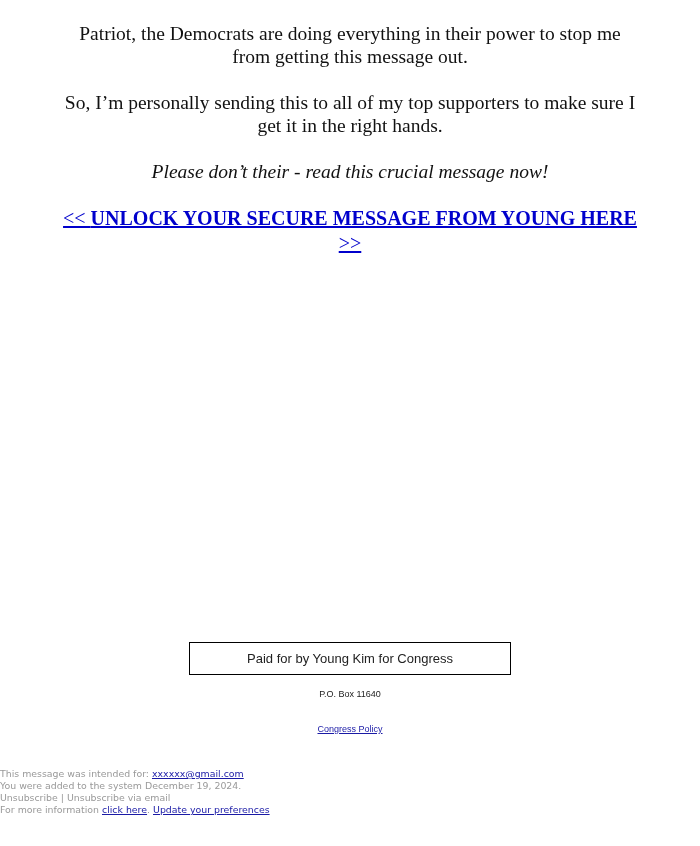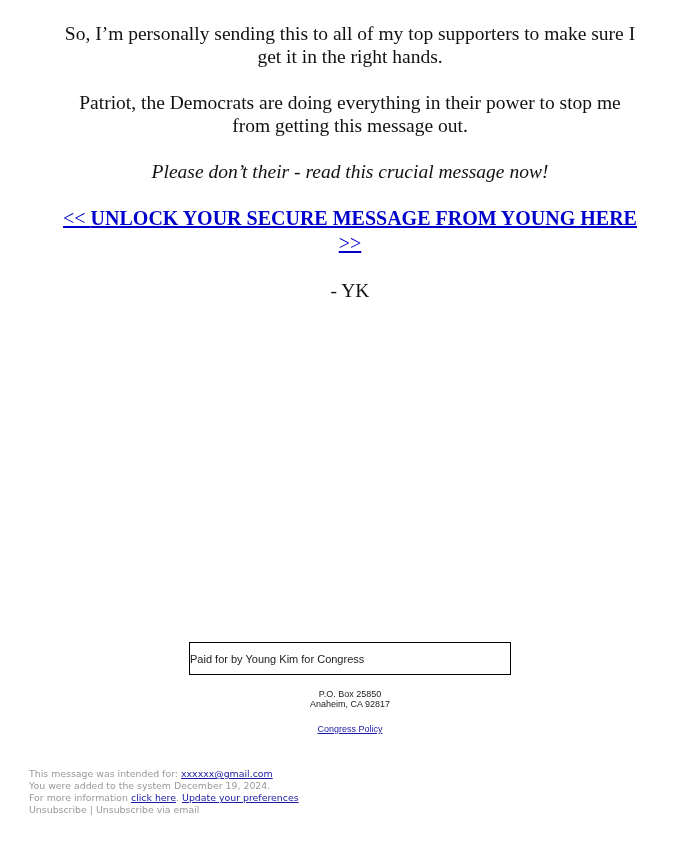--- a/index.html
+++ b/index.html
@@ -39,24 +39,25 @@
     .sig { margin-top: 0; }
 
     .paid-box {
       position: absolute;
       left: 189px;
       top: 642px;
       width: 320px;
       height: 31px;
       border: 1px solid #000;
       font-family: "Liberation Sans", "DejaVu Sans", sans-serif;
-      font-size: 11px;
+      font-size: 13px;
       color: #222;
       display: flex;
       align-items: center;
+      justify-content: center;
     }
     .address {
       position: absolute;
       left: 189px;
       width: 322px;
       top: 689px;
       text-align: center;
       font-family: "Liberation Sans", "DejaVu Sans", sans-serif;
       font-size: 9px;
       line-height: 10px;
@@ -76,51 +77,48 @@
       text-decoration: underline;
     }
     .footer {
       position: absolute;
       left: 0;
       top: 768px;
       font-family: "DejaVu Sans", sans-serif;
       font-size: 9.4px;
       line-height: 12px;
       color: #999999;
-      margin-left: 29px;
     }
     .footer a {
       color: #1a1aa6;
       text-decoration: underline;
     }
   </style>
 </head>
 <body>
 
 <div class="main">
+  <p>Patriot, the Democrats are doing everything in their power to stop me from getting this message out.</p>
   <p>So, I’m personally sending this to all of my top supporters to make sure I get it in the right hands.</p>
-  <p>Patriot, the Democrats are doing everything in their power to stop me from getting this message out.</p>
   <p class="italic">Please don’t their - read this crucial message now!</p>
   <p>
     <a class="cta" href="#"><span>&lt;&lt; </span><span class="bold">UNLOCK YOUR SECURE MESSAGE FROM YOUNG HERE</span><span> &gt;&gt;</span></a>
   </p>
-  <p class="sig">- YK</p>
 </div>
 
 <div class="paid-box">
   <span>Paid for by Young Kim for Congress</span>
 </div>
 
 <div class="address">
-  <div>P.O. Box 25850</div>
-  <div>Anaheim, CA 92817</div>
+  <div>P.O. Box 11640</div>
 </div>
 
 <div class="privacy">
   <a href="#">Congress Policy</a>
 </div>
 
 <div class="footer">
   <div><span>This message was intended for: </span><a href="#">xxxxxx@gmail.com</a></div>
   <div>You were added to the system December 19, 2024.</div>
+  <div><span>Unsubscribe</span><span> | </span><span>Unsubscribe via email</span></div>
   <div><span>For more information </span><a href="#">click here</a><span>. </span><a href="#">Update your preferences</a></div>
-  <div><span>Unsubscribe</span><span> | </span><span>Unsubscribe via email</span></div>
 </div>
 
 </body></html>

